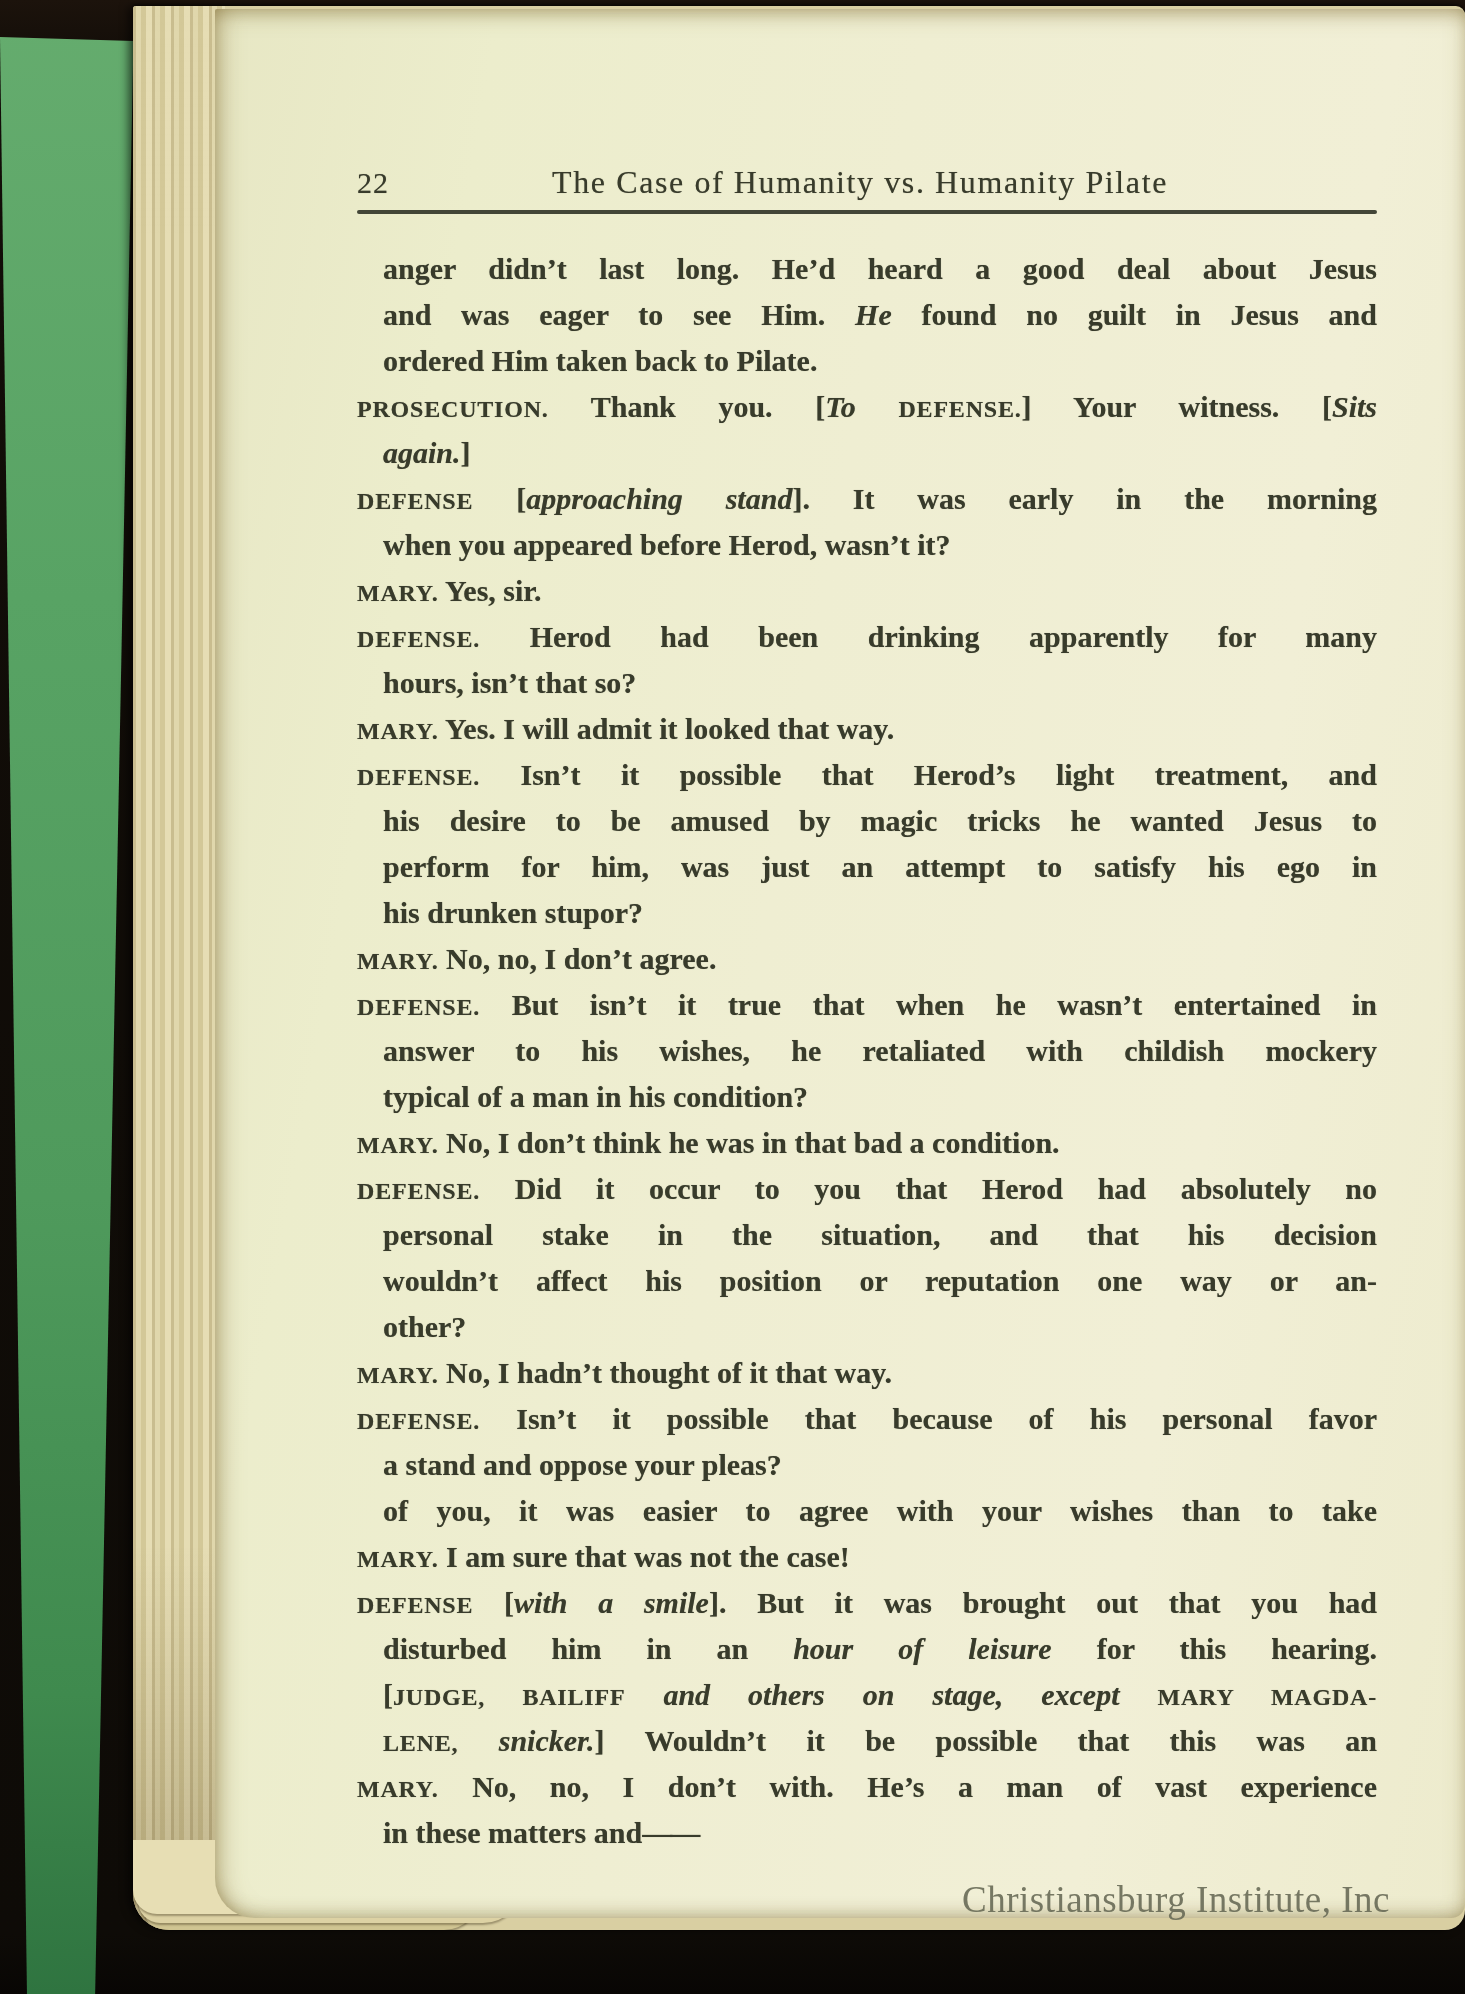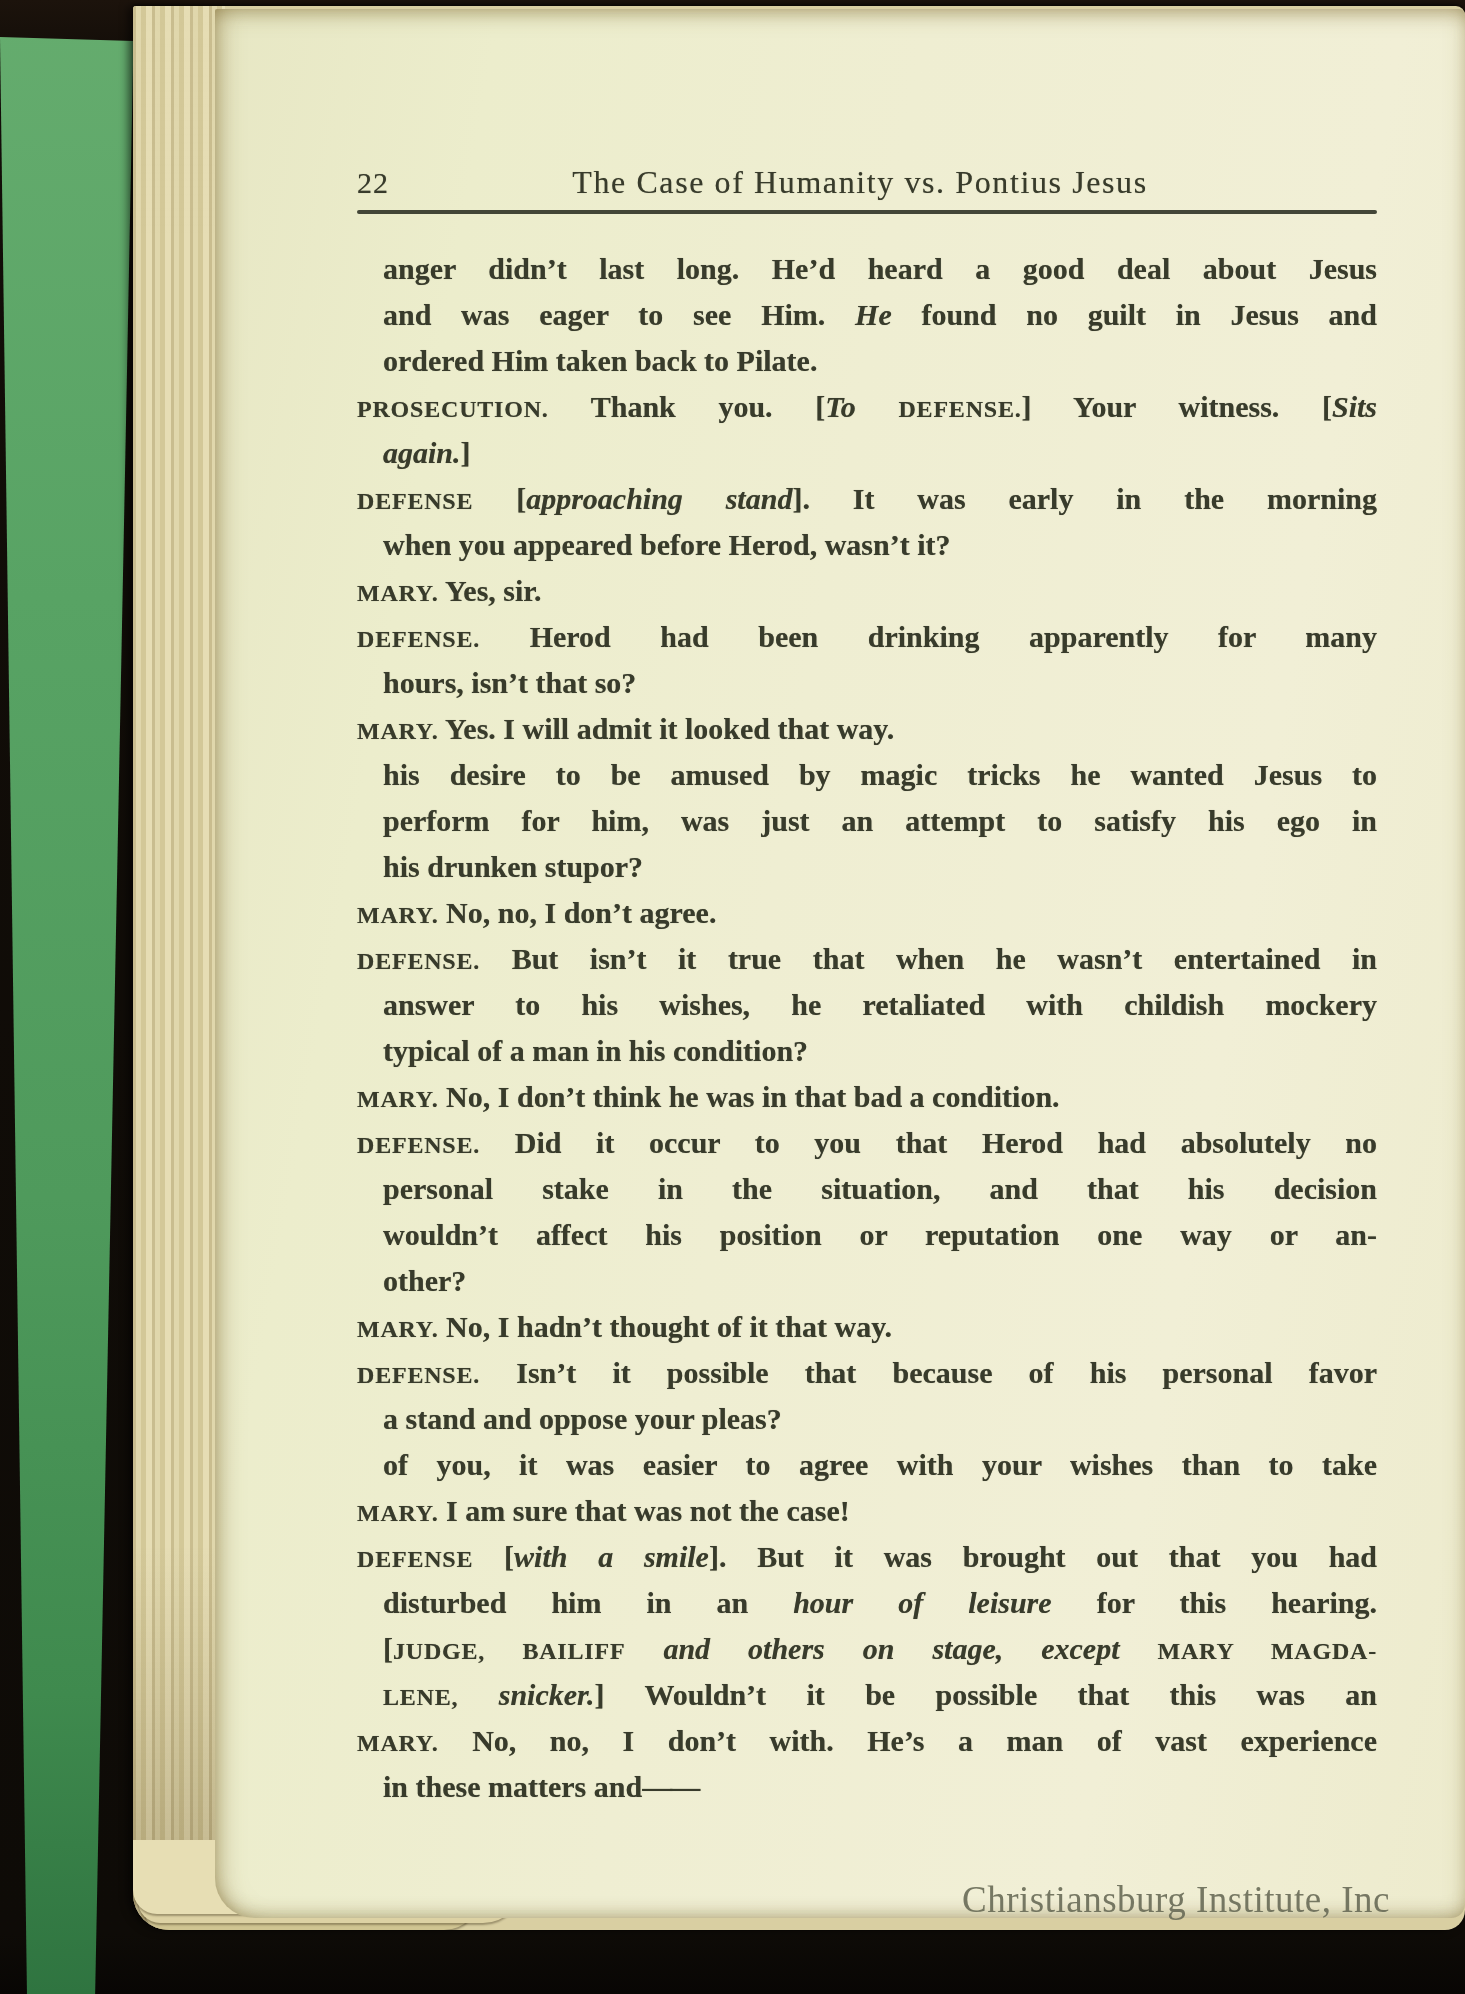--- a/index.html
+++ b/index.html
@@ -85,36 +85,37 @@
     <div class="edge-streaks"></div>
     <div class="corner-sheet s3"></div>
     <div class="corner-sheet s2"></div>
     <div class="corner-sheet s1"></div>
 
     <div class="surface"></div>
 
     <div class="text-col">
       <div class="header-row">
         <span class="page-num">22</span>
-        <span class="running-title">The Case of Humanity vs. Pontius Jesus</span>
+        <span class="running-title">The Case of Humanity vs. Humanity Pilate</span>
       </div>
       <div class="header-rule"></div>
 
       <div class="dialogue" id="dialogue">
           <div class="line ind just"><span class="seg">anger didn’t last long. He’d heard a good deal about Jesus</span></div>
           <div class="line ind just"><span class="seg">and was eager to see Him. </span><span class="seg-i">He</span><span class="seg"> found no guilt in Jesus and</span></div>
           <div class="line ind"><span class="seg">ordered Him taken back to Pilate.</span></div>
           <div class="line just"><span class="seg-sc">PROSECUTION.</span><span class="seg"> Thank you. [</span><span class="seg-i">To</span><span class="seg"> </span><span class="seg-sc">DEFENSE.</span><span class="seg">] Your witness. [</span><span class="seg-i">Sits</span></div>
           <div class="line ind"><span class="seg-i">again.</span><span class="seg">]</span></div>
           <div class="line just"><span class="seg-sc">DEFENSE</span><span class="seg"> [</span><span class="seg-i">approaching stand</span><span class="seg">]. It was early in the morning</span></div>
           <div class="line ind"><span class="seg">when you appeared before Herod, wasn’t it?</span></div>
           <div class="line"><span class="seg-sc">MARY.</span><span class="seg"> Yes, sir.</span></div>
           <div class="line just"><span class="seg-sc">DEFENSE.</span><span class="seg"> Herod had been drinking apparently for many</span></div>
           <div class="line ind"><span class="seg">hours, isn’t that so?</span></div>
           <div class="line"><span class="seg-sc">MARY.</span><span class="seg"> Yes. I will admit it looked that way.</span></div>
+          <div class="line just"><span class="seg-sc">DEFENSE.</span><span class="seg"> Isn’t it possible that Herod’s light treatment, and</span></div>
           <div class="line ind just"><span class="seg">his desire to be amused by magic tricks he wanted Jesus to</span></div>
           <div class="line ind just"><span class="seg">perform for him, was just an attempt to satisfy his ego in</span></div>
           <div class="line ind"><span class="seg">his drunken stupor?</span></div>
           <div class="line"><span class="seg-sc">MARY.</span><span class="seg"> No, no, I don’t agree.</span></div>
           <div class="line just"><span class="seg-sc">DEFENSE.</span><span class="seg"> But isn’t it true that when he wasn’t entertained in</span></div>
           <div class="line ind just"><span class="seg">answer to his wishes, he retaliated with childish mockery</span></div>
           <div class="line ind"><span class="seg">typical of a man in his condition?</span></div>
           <div class="line"><span class="seg-sc">MARY.</span><span class="seg"> No, I don’t think he was in that bad a condition.</span></div>
           <div class="line just"><span class="seg-sc">DEFENSE.</span><span class="seg"> Did it occur to you that Herod had absolutely no</span></div>
           <div class="line ind just"><span class="seg">personal stake in the situation, and that his decision</span></div>

